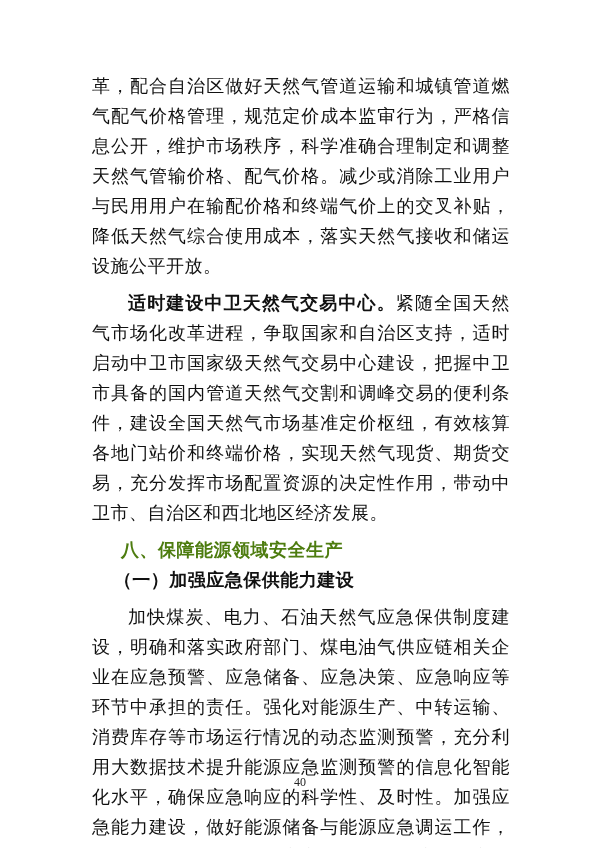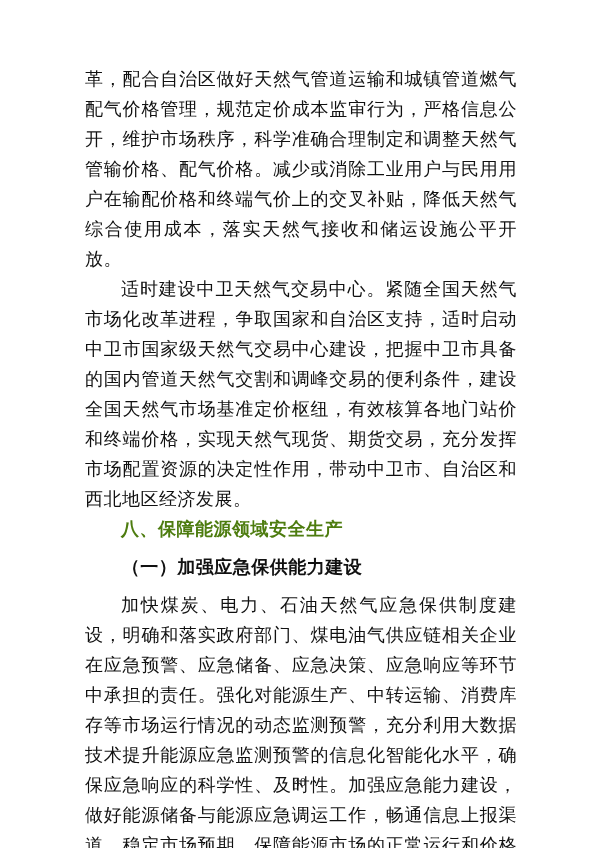--- a/index.html
+++ b/index.html
@@ -18,46 +18,46 @@
     overflow: hidden;
   }
   .body-para {
     font-family: "Liberation Serif", "DejaVu Serif", serif;
     font-size: 18px;
     line-height: 30px;
     color: #111111;
     text-align: justify;
     text-justify: inter-ideograph;
     letter-spacing: 0.5px;
-    margin: 0;
+    margin: 7px;
   }
   .indent {
     text-indent: 2em;
   }
   .lead {
-    font-weight: normal;
+    font-weight: bold;
   }
   .h1 {
     font-family: "Liberation Sans", "DejaVu Sans", sans-serif;
     font-weight: bold;
     font-size: 18px;
     line-height: 30px;
     color: #4d7c0f;
     letter-spacing: 0.5px;
     margin: 0;
     text-indent: 2em;
   }
   .h2 {
     font-family: "Liberation Serif", "DejaVu Serif", serif;
     font-weight: bold;
     font-size: 18px;
     line-height: 30px;
     color: #111111;
     letter-spacing: 0.5px;
-    margin: 8px;
+    margin: 0;
     text-indent: 1.6em;
   }
   .page-number {
     position: absolute;
     bottom: 58px;
     left: 0;
     right: 0;
     text-align: center;
     font-family: "Liberation Serif", "DejaVu Serif", serif;
     font-size: 12px;

